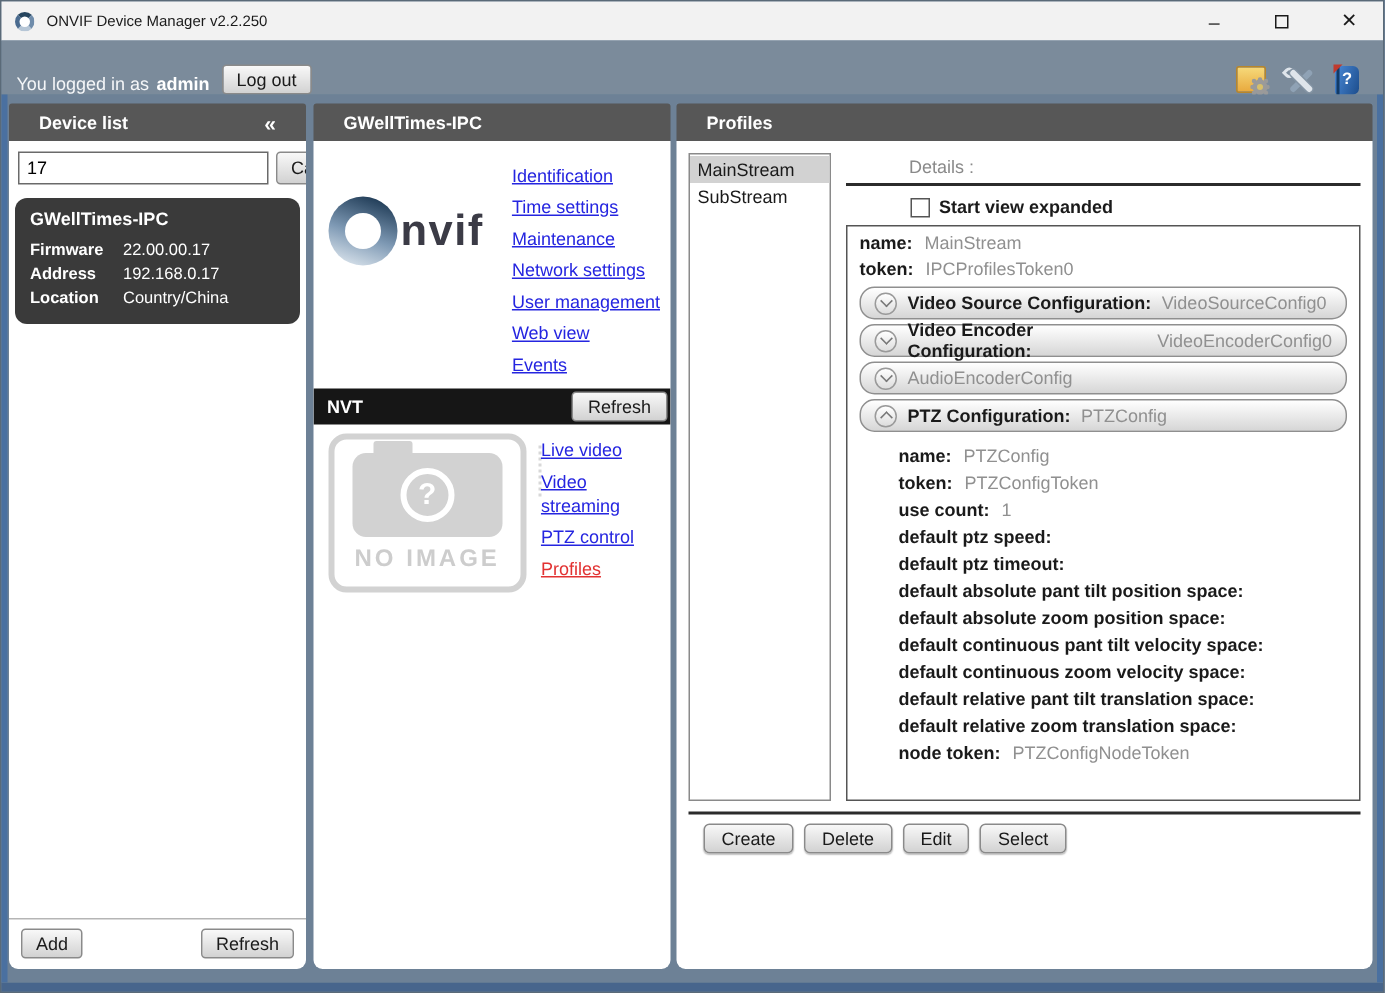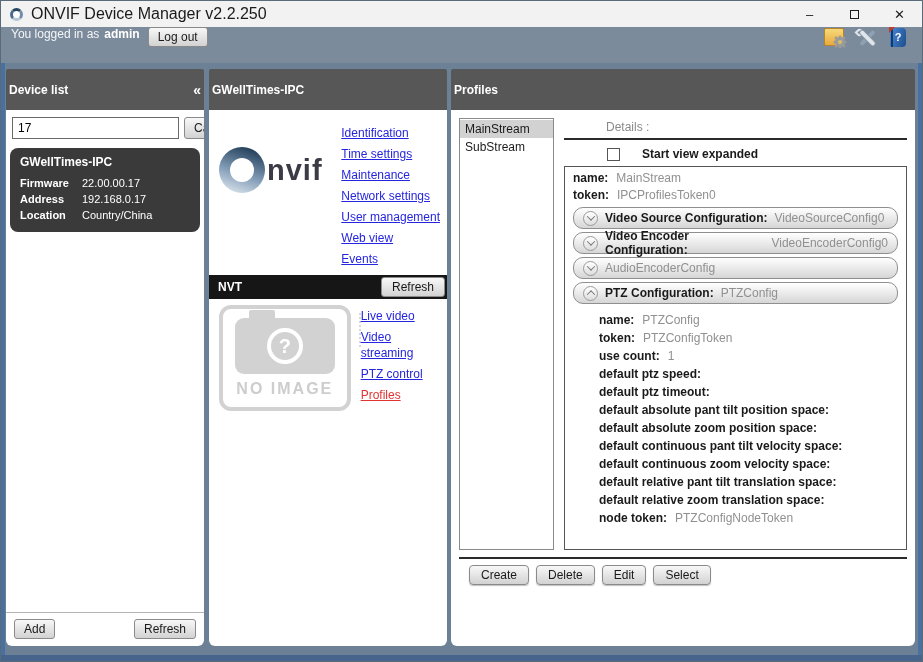--- a/index.html
+++ b/index.html
@@ -5,27 +5,27 @@
   * { box-sizing: border-box; margin: 0; padding: 0; }
   html,body { width:923px; height:662px; overflow:hidden; }
   body { font-family:"Liberation Sans","DejaVu Sans",sans-serif; font-size:12px; color:#1a1a1a; background:#6d8196; }
 
   .window { width:923px; height:662px; display:flex; flex-direction:column; border:1px solid #5a6a78; }
 
   
   .titlebar { height:26px; background:#f2f2f2; display:flex; align-items:center; flex-shrink:0; }
   .app-icon { width:13px; height:13px; border-radius:50%; margin:0 8px 0 9px;
               border:3px solid; border-color:#26455f #6f8cab #b6c6d6 #4a6b8f; background:#fff; }
-  .title-text { font-size:16px; color:#1a1a1a; }
+  .title-text { font-size:10px; color:#1a1a1a; }
   .win-controls { margin-left:auto; display:flex; height:100%; }
   .win-btn { width:45px; height:100%; display:flex; align-items:center; justify-content:center; color:#1a1a1a; font-size:13px; cursor:default; }
   .glyph-max { width:9px; height:9px; border:1px solid #1a1a1a; display:inline-block; }
 
   
-  .toolbar { height:36px; background:#7b8b9b; display:flex; align-items:flex-start; padding:0 10px; flex-shrink:0; }
+  .toolbar { height:36px; background:#7b8b9b; display:flex; align-items:flex-end; padding:0 10px; flex-shrink:0; }
   .login-text { color:#f4f6f8; }
   .login-user { color:#ffffff; font-weight:bold; margin-left:5px; }
   .btn { background:linear-gradient(#f8f8f8,#d2d2d2); border:1px solid #8a8a8a; border-radius:3px;
          padding:2px 9px; font-size:12px; color:#1a1a1a; font-family:inherit; }
   .logout-btn { margin-left:8px; }
   .toolbar-icons { margin-left:auto; display:flex; align-items:center; gap:12px; padding-right:6px; }
 
   .icon-note { width:20px; height:18px; background:linear-gradient(#f6d97a,#e9aa3e); border:1px solid #b8862a; border-radius:2px; position:relative; }
   .gear { position:absolute; right:-2px; bottom:-2px; width:10px; height:10px; border-radius:50%; background:#9a9a9a;
           box-shadow:0 -5px 0 -3.5px #9a9a9a,0 5px 0 -3.5px #9a9a9a,-5px 0 0 -3.5px #9a9a9a,5px 0 0 -3.5px #9a9a9a,
@@ -39,22 +39,22 @@
   .icon-book { width:16px; height:19px; background:linear-gradient(110deg,#4a8ad8,#1d4d8c); border-radius:2px 4px 4px 2px;
                position:relative; display:flex; align-items:center; justify-content:center; color:#fff; font-weight:bold; font-size:11px; }
   .icon-book::before { content:""; position:absolute; left:1px; top:0; bottom:0; width:2px; background:#123useless; background:#123a66; }
   .icon-book::after { content:""; position:absolute; left:-1px; top:-1px; border-top:6px solid #c03a2e; border-right:6px solid transparent; }
 
   
   .main { flex:1; position:relative; background:#6d8196; border-left:4px solid #4a70a0; border-right:4px solid #4a70a0; }
   .bottom-edge { height:6px; background:#47658c; flex-shrink:0; }
 
   .panel { position:absolute; top:6px; bottom:9px; display:flex; flex-direction:column; }
-  .panel-header { height:41px; background:#575757; color:#fff; font-weight:bold; font-size:12px;
-                  display:flex; align-items:center; padding:0 3px; border-radius:2px 2px 0 0; flex-shrink:0; }
+  .panel-header { height:25px; background:#575757; color:#fff; font-weight:bold; font-size:12px;
+                  display:flex; align-items:center; padding:0 20px; border-radius:2px 2px 0 0; flex-shrink:0; }
   .panel-body { background:#fff; flex:1; border-radius:0 0 6px 6px; overflow:hidden; display:flex; flex-direction:column; }
 
   
   .panel-devices { left:1px; width:198px; }
   .collapse { margin-left:auto; font-size:14px; font-weight:bold; }
   .search-row { display:flex; gap:5px; padding:7px 6px 4px 6px; }
   .search-input { flex:1; height:22px; border:1px solid #6a6a6a; padding:1px 5px; font-size:12px; font-family:inherit; }
   .device-card { margin:5px 4px; background:#3a3a3a; border-radius:8px; padding:7px 10px 9px; color:#fff; }
   .device-card .dev-name { font-weight:bold; font-size:12px; margin-bottom:6px; }
   .dev-row { display:flex; font-size:11px; line-height:16px; }
@@ -95,21 +95,21 @@
   
   .panel-profiles { left:446px; right:3px; }
   .profiles-body { padding:8px 8px 0; }
   .profiles-content { display:flex; height:432px; flex-shrink:0; }
   .stream-list { width:95px; border:1px solid #8a8a8a; background:#fff; flex-shrink:0; padding-top:1px; }
   .stream-item { font-size:12px; padding:1px 5px; line-height:16px; }
   .stream-item.selected { background:#d2d2d2; }
   .details-col { flex:1; margin-left:10px; display:flex; flex-direction:column; }
   .details-label { color:#8a8a8a; font-size:12px; padding-top:2px;margin-left:42px; }
   .details-rule { border-top:2px solid #2b2b2b; margin:4px 0 7px; }
-  .chk-row { display:flex; align-items:center; gap:22px; margin-bottom:5px;padding-left:43px; }
+  .chk-row { display:flex; align-items:center; gap:6px; margin-bottom:5px;padding-left:43px; }
   .chk-box { width:13px; height:13px; border:1px solid #555; background:#fff; flex-shrink:0; }
   .chk-label { font-weight:bold; font-size:12px; }
   .details-box { border:1px solid #555; flex:1; padding:3px 8px 4px; overflow:hidden; }
   .kv { display:flex; font-size:12px; line-height:17px; }
   .kv .k { font-weight:bold; }
   .kv .v { color:#909090; margin-left:8px; }
   .cfg-pill { height:22px; border:1px solid #8f8f8f; border-radius:10px; background:linear-gradient(#ffffff,#d6d6d6);
               display:flex; align-items:center; padding:0 9px; margin:3px 0; gap:7px; }
   .chev-circle { width:15px; height:15px; border:1px solid #9a9a9a; border-radius:50%; background:linear-gradient(#fff,#ddd);
                  display:flex; align-items:center; justify-content:center; flex-shrink:0; }

